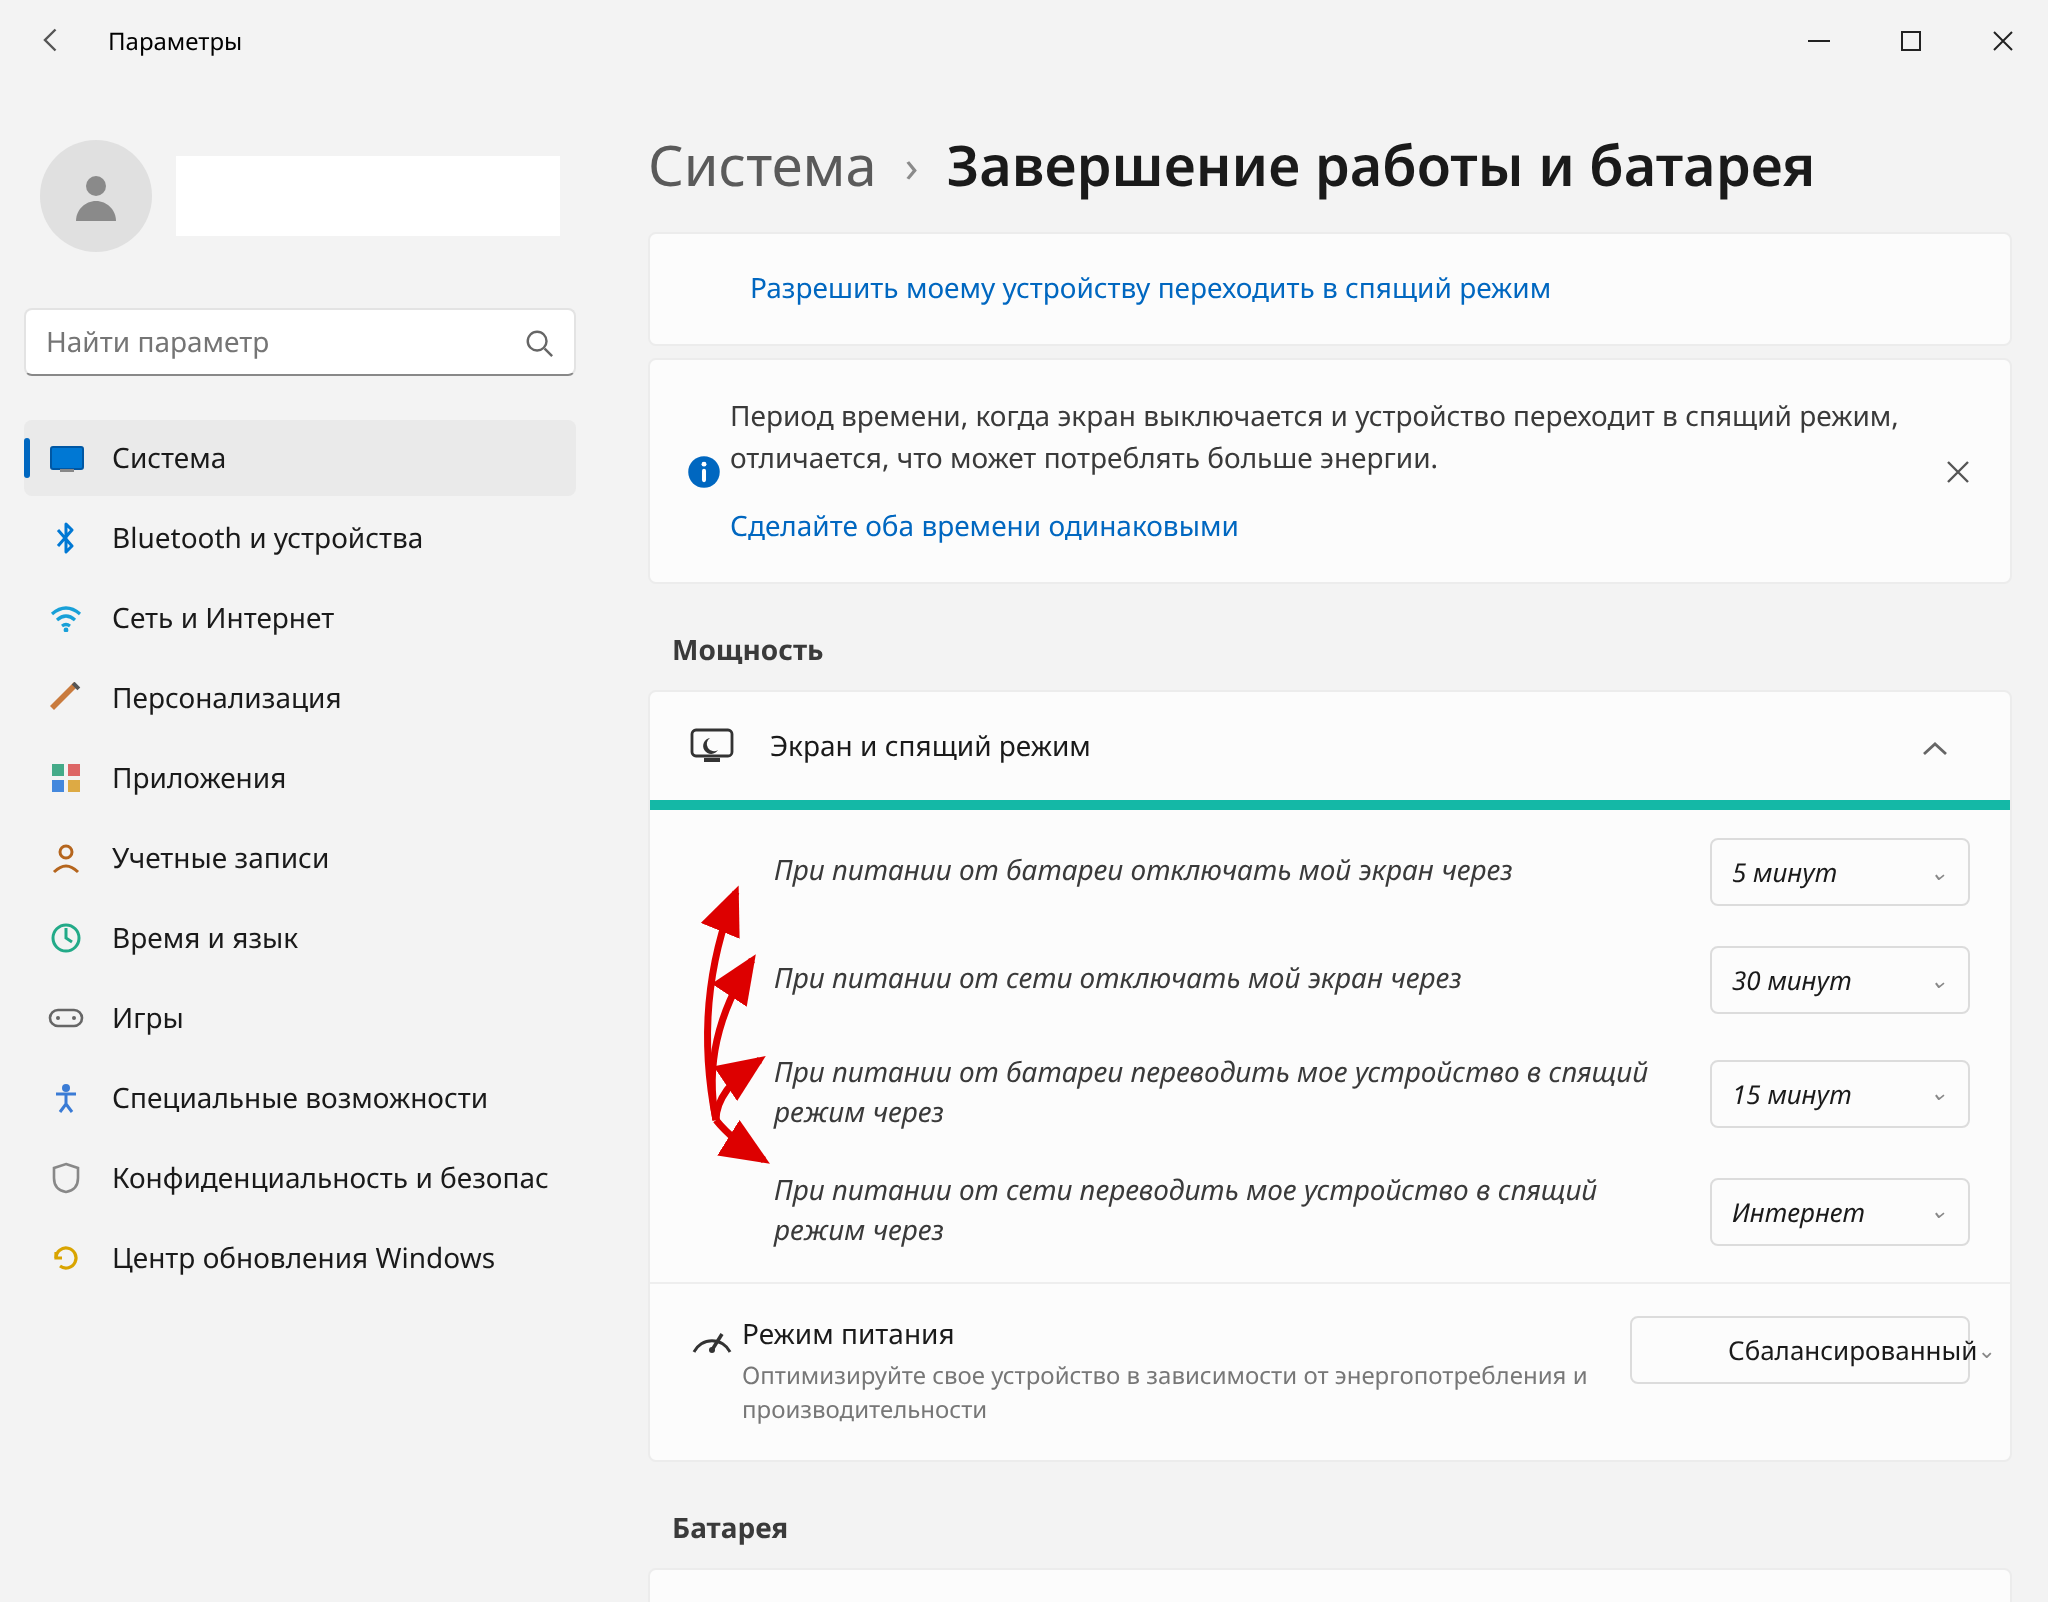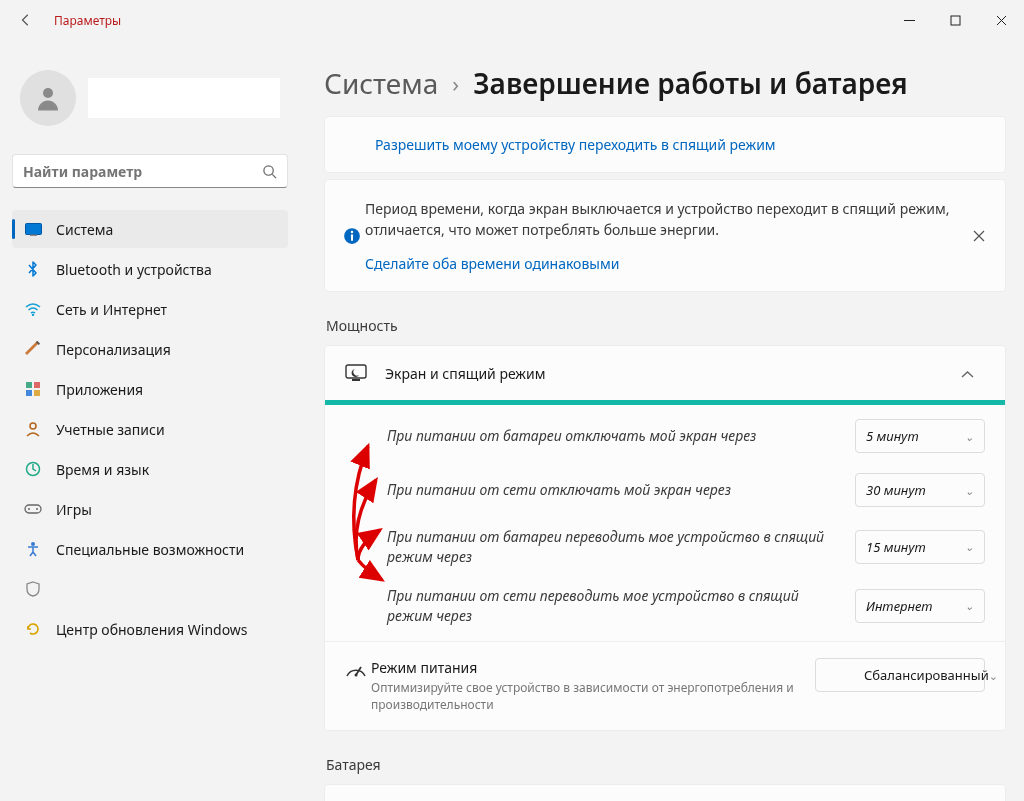--- a/index.html
+++ b/index.html
@@ -1,46 +1,46 @@
 <!DOCTYPE html>
 <html><head>
 <meta charset="utf-8">
 <style>
 * { box-sizing: border-box; margin: 0; padding: 0; font-family: "Segoe UI", system-ui, sans-serif; }
 body { width: 1024px; height: 801px; background: #f3f3f3; overflow: hidden; color: #1a1a1a; position: relative; }
 .titlebar { height: 40px; display: flex; align-items: center; padding-left: 10px; }
 .titlebar .back { width: 32px; height: 32px; display: flex; align-items: center; justify-content: center; cursor: pointer; }
-.titlebar .title { font-size: 12px; margin-left: 12px; color: #b91c1c; }
+.titlebar .title { font-size: 12px; margin-left: 12px; color: #000000; }
 .titlebar .win-controls { margin-left: auto; display: flex; }
 .titlebar .win-controls div { width: 46px; height: 40px; display: flex; align-items: center; justify-content: center; cursor: pointer; }
 .layout { display: flex; height: calc(100% - 40px); }
 .sidebar { width: 300px; padding: 10px 12px 0 12px; }
 .user-row { display: flex; align-items: center; padding: 20px 8px 28px 8px; gap: 12px; }
 .avatar { width: 56px; height: 56px; border-radius: 50%; background: #e0e0e0; display: flex; align-items: center; justify-content: center; }
 .avatar svg { width: 30px; height: 30px; fill: #8a8a8a; }
 .search { display: flex; align-items: center; background: #fff; border: 1px solid #e3e3e3; border-bottom: 1.5px solid #888; border-radius: 4px; padding: 0 10px; height: 34px; margin-bottom: 22px; }
-.search input { flex: 1; border: none; outline: none; font-size: 14px; background: transparent; color: #555; font-weight: bold; }
+.search input { flex: 1; border: none; outline: none; font-size: 14px; background: transparent; color: #555; }
 .nav { list-style: none; }
 .nav li { display: flex; align-items: center; height: 38px; padding: 0 12px; border-radius: 4px; font-size: 14px; gap: 14px; cursor: pointer; margin-bottom: 2px; position: relative; }
 .nav li.selected { background: #eaeaea; }
 .nav li.selected::before { content: ""; position: absolute; left: 0; top: 9px; bottom: 9px; width: 3px; background: #0067c0; border-radius: 2px; }
 .nav-icon { width: 18px; height: 18px; display: inline-flex; align-items: center; justify-content: center; }
 .main { flex: 1; padding: 24px 18px 0 24px; overflow-y: auto; }
 .breadcrumb { font-size: 28px; font-weight: 600; display: flex; align-items: center; gap: 14px; margin-bottom: 14px; }
 .breadcrumb .root { color: #5a5a5a; font-weight: 400; }
 .breadcrumb .sep { color: #8a8a8a; font-weight: 400; font-size: 22px; }
 .card { background: #fcfcfc; border: 1px solid #ececec; border-radius: 4px; margin-bottom: 6px; }
 .link-row { padding: 18px 22px 18px 50px; font-size: 14px; color: #0067c0; cursor: pointer; }
 .info-card { display: flex; align-items: center; padding: 18px 18px; gap: 4px; position: relative; }
 .info-icon { width: 18px; height: 18px; flex-shrink: 0; }
 .info-body { flex: 1; font-size: 14px; }
 .info-body .desc { color: #3a3a3a; line-height: 1.5; margin-bottom: 14px; }
 .info-body .action { color: #0067c0; cursor: pointer; }
 .info-close { width: 24px; height: 24px; display: flex; align-items: center; justify-content: center; cursor: pointer; color: #555; position: absolute; right: 14px; top: 50%; transform: translateY(-50%); }
-.section-title { font-size: 14px; font-weight: 400; margin: 24px 0 10px 2px; color: #3a3a3a; }
+.section-title { font-size: 14px; font-weight: 700; margin: 24px 0 10px 12px; color: #3a3a3a; }
 .expand-card { padding: 0; }
 .expand-header { display: flex; align-items: center; padding: 16px 20px; gap: 18px; cursor: pointer; }
 .expand-icon { width: 22px; height: 22px; display: flex; align-items: center; justify-content: center; }
 .expand-title { flex: 1; font-size: 14px; }
 .chev { width: 24px; color: #666; }
 .options { padding: 4px 20px 6px 20px; border-top: 5px solid #14b8a6; font-style: italic; }
 .opt-row { display: flex; align-items: center; padding: 10px 0; gap: 16px; position: relative; }
 .opt-label { flex: 1; font-size: 14px; color: #3a3a3a; padding-left: 42px; line-height: 1.4; }
 .dropdown { width: 130px; height: 34px; background: #fcfcfc; border: 1px solid #dcdcdc; border-radius: 4px; display: flex; align-items: center; justify-content: space-between; padding: 0 10px; font-size: 13px; cursor: pointer; }
 .dropdown.wide { width: 170px; padding-left: 48px; }
@@ -185,20 +185,21 @@
             </svg>
           </span>
         <span>Специальные возможности</span>
       </li>
       <li>
         <span class="nav-icon">
             <svg width="14" height="16" viewBox="0 0 14 16">
               <path d="M7 1 L13 3 L13 8 Q13 14 7 15 Q1 14 1 8 L1 3 Z" fill="none" stroke="#888" stroke-width="1.3"></path>
             </svg>
           </span>
+        <span>Конфиденциальность и безопас</span>
       </li>
       <li>
         <span class="nav-icon">
             <svg width="16" height="16" viewBox="0 0 16 16">
               <path d="M3 8 A5 5 0 1 1 5 12" fill="none" stroke="#d9a400" stroke-width="1.6"></path>
               <path d="M3 5 L3 8 L6 8" fill="none" stroke="#d9a400" stroke-width="1.6"></path>
             </svg>
           </span>
         <span>Центр обновления Windows</span>
       </li>

